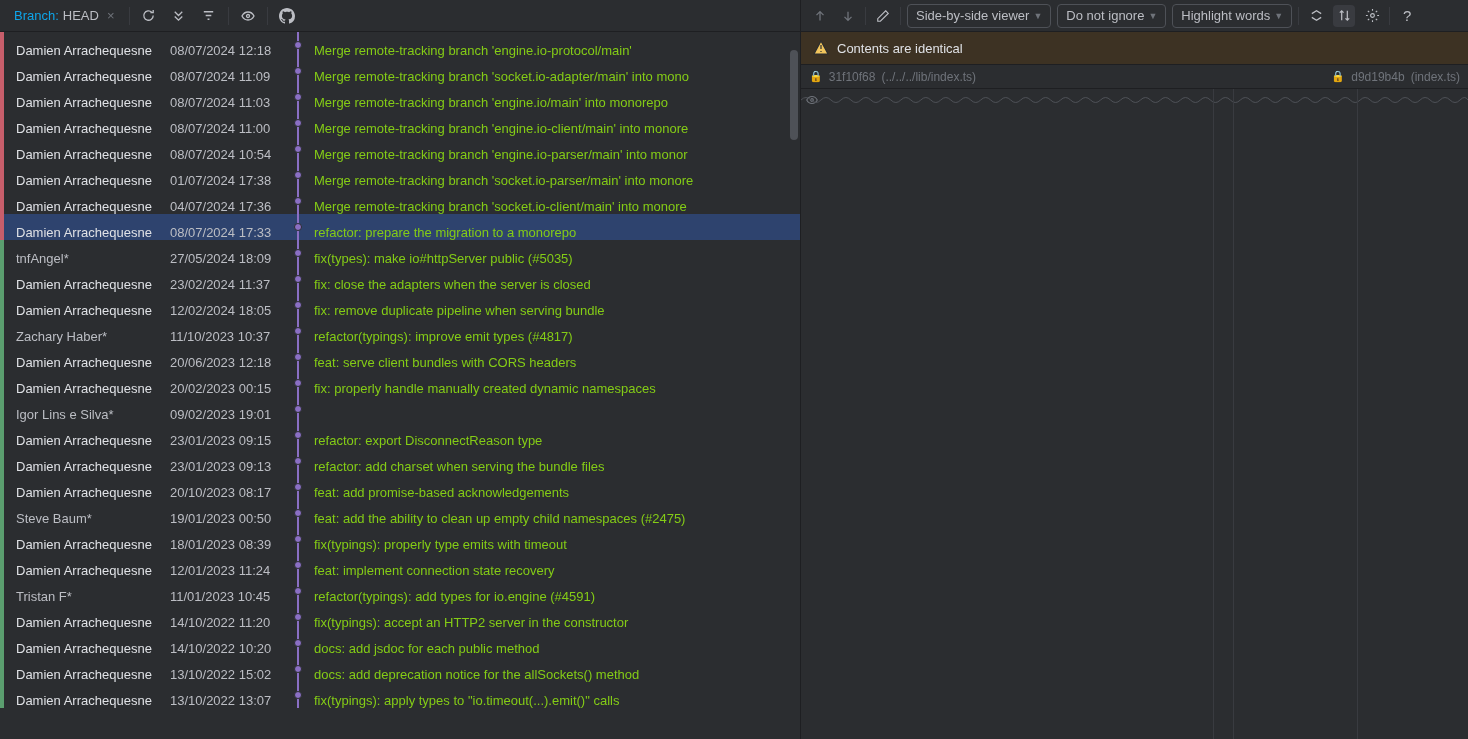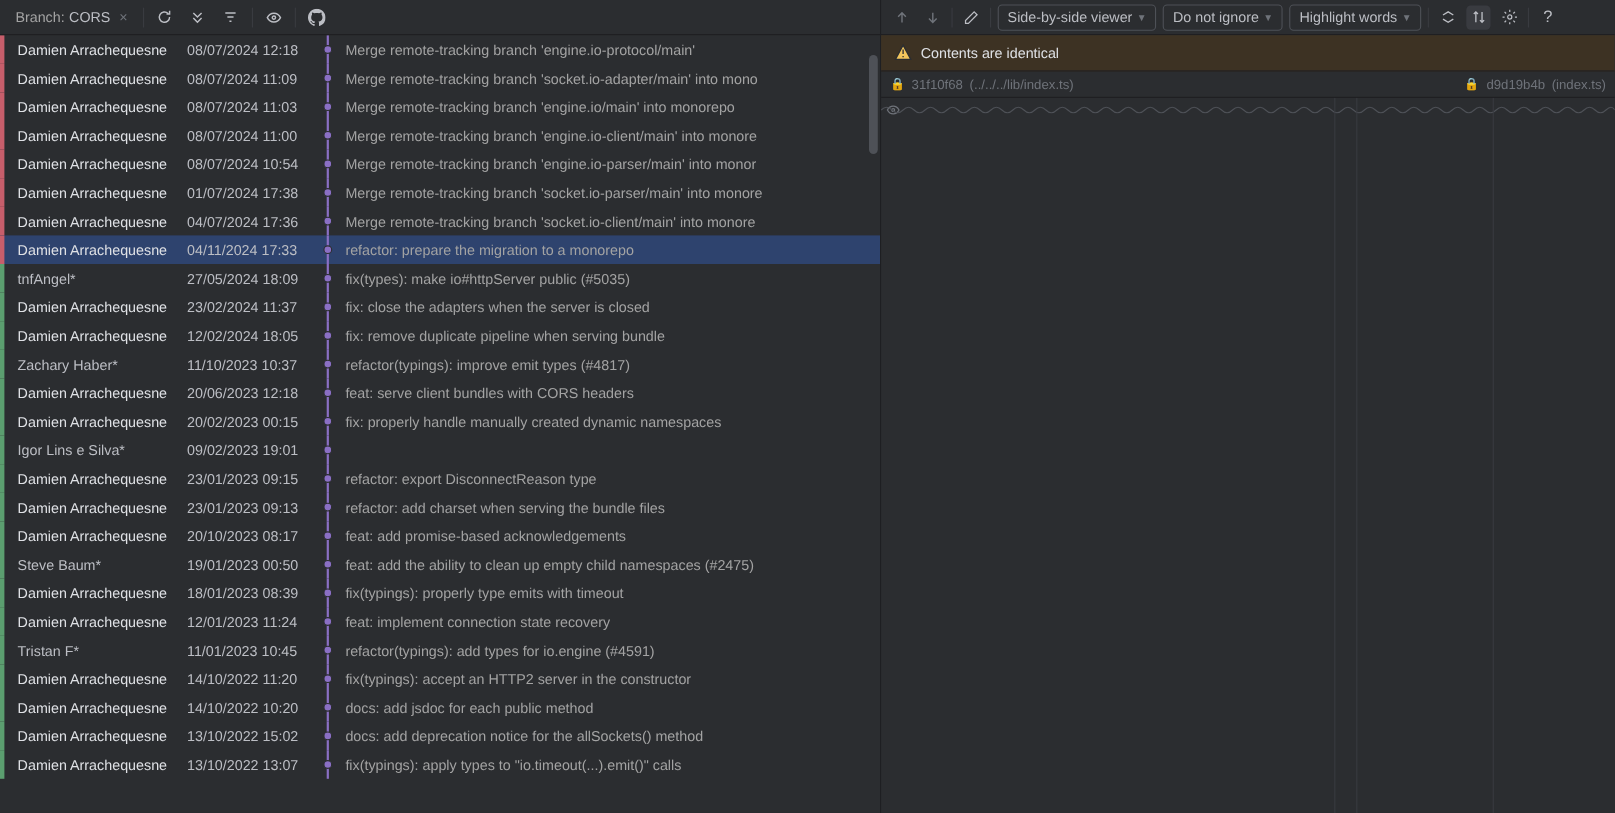--- a/index.html
+++ b/index.html
@@ -1,42 +1,42 @@
 <!DOCTYPE html>
 <html><head>
 <meta charset="utf-8">
 <style>
 *{margin:0;padding:0;box-sizing:border-box}
 body{background:#2b2d30;color:#bcbec4;font-family:-apple-system,BlinkMacSystemFont,"Segoe UI",sans-serif;font-size:13px;overflow:hidden;height:739px;width:1468px}
 .topbar{height:32px;display:flex;border-bottom:1px solid #1e1f22}
 .topbar-left{flex:1;display:flex;align-items:center;padding:0 8px;gap:8px}
 .topbar-right{width:668px;display:flex;align-items:center;padding:0 8px;gap:6px;border-left:1px solid #1e1f22}
 .branch-info{display:flex;align-items:center;gap:4px;padding:2px 6px}
-.branch-label{color:#a3a3a3}
+.branch-label{color:#0ea5e9}
 .branch-name{color:#bcbec4}
 .close-x{color:#6f737a;margin-left:4px;cursor:pointer}
 .tb-icon{width:22px;height:22px;display:flex;align-items:center;justify-content:center;color:#bcbec4;cursor:pointer;border-radius:4px}
 .dropdown-btn{display:flex;align-items:center;gap:4px;padding:2px 8px;border:1px solid #4e5157;border-radius:4px;background:#2b2d30;color:#bcbec4;cursor:pointer;font-size:13px;height:24px}
 .dropdown-btn .chev{font-size:9px;color:#6f737a}
 .tb-icon.active{background:#393b40}
 .main{display:flex;height:707px}
 .left-panel{flex:1;overflow:hidden;position:relative}
 .right-panel{width:668px;border-left:1px solid #1e1f22;display:flex;flex-direction:column}
 .commits{overflow-y:auto;height:100%}
-.commit-row{display:flex;align-items:center;height:26px;padding-left:6px;cursor:pointer;position:relative}
+.commit-row{display:flex;align-items:flex-end;height:26px;padding-left:6px;cursor:pointer;position:relative}
 .commit-row.selected{background:#2e436e}
 .color-bar{position:absolute;left:0;top:0;bottom:0;width:4px}
 .author{width:164px;padding-left:10px;overflow:hidden;text-overflow:ellipsis;white-space:nowrap}
 .author.bright{color:#dfe1e5}
 .author.dim{color:#bcbec4}
 .date{width:120px;color:#bcbec4;white-space:nowrap}
 .graph{width:16px;display:flex;align-items:center;justify-content:center;position:relative;height:26px}
 .graph-line{position:absolute;width:2px;background:#8a6fc4;top:0;bottom:0;left:7px}
 .graph-dot{width:8px;height:8px;border-radius:50%;background:#8a6fc4;z-index:1;border:1px solid #2b2d30}
-.msg{flex:1;padding-left:8px;overflow:hidden;text-overflow:ellipsis;white-space:nowrap;color:#a3a3a3}
+.msg{flex:1;padding-left:8px;overflow:hidden;text-overflow:ellipsis;white-space:nowrap;color:#84cc16}
 .scrollbar-v{position:absolute;right:2px;top:18px;width:8px;height:90px;background:#4e5157;border-radius:4px}
 .banner{background:#3d3223;border-bottom:1px solid #1e1f22;padding:8px 12px;display:flex;align-items:center;gap:8px}
 .warn-icon{color:#f2c55c}
 .banner-text{color:#dfe1e5}
 .file-header{display:flex;border-bottom:1px solid #1e1f22;height:24px}
 .file-half{flex:1;display:flex;align-items:center;padding:0 8px;gap:6px;color:#6f737a;font-size:12px}
 .file-half.right{justify-content:flex-end}
 .lock-icon{font-size:11px}
 .diff-empty{flex:1;display:flex;position:relative}
 .wavy{position:absolute;top:6px;left:0;right:0;height:10px}
@@ -45,21 +45,21 @@
 .diff-splitter{position:absolute;top:0;bottom:0;width:1px;background:#393b40}
 svg{display:block}
 </style>
 </head>
 <body>
 
 <div class="topbar">
   <div class="topbar-left">
     <div class="branch-info">
       <span class="branch-label">Branch:</span>
-      <span class="branch-name">CORS</span>
+      <span class="branch-name">HEAD</span>
       <span class="close-x">×</span>
     </div>
     <div style="width:1px;height:18px;background:#393b40"></div>
     <div class="tb-icon">
       <svg width="15" height="15" viewBox="0 0 16 16" fill="none" stroke="currentColor" stroke-width="1.4">
           <path d="M13 8a5 5 0 1 1-1.5-3.5M13 2v3h-3"></path>
         </svg>
     </div>
     <div class="tb-icon">
       <svg width="15" height="15" viewBox="0 0 16 16" fill="none" stroke="currentColor" stroke-width="1.4">
@@ -208,21 +208,21 @@
           <div class="date">04/07/2024 17:36</div>
           <div class="graph">
             <div class="graph-line"></div>
             <div class="graph-dot"></div>
           </div>
           <div class="msg">Merge remote-tracking branch 'socket.io-client/main' into monore</div>
         </div>
         <div class="commit-row selected">
           <div class="color-bar" style="background:#c75e6b"></div>
           <div class="author bright">Damien Arrachequesne</div>
-          <div class="date">04/11/2024 17:33</div>
+          <div class="date">08/07/2024 17:33</div>
           <div class="graph">
             <div class="graph-line"></div>
             <div class="graph-dot"></div>
           </div>
           <div class="msg">refactor: prepare the migration to a monorepo</div>
         </div>
         <div class="commit-row">
           <div class="color-bar" style="background:#5b9e6f"></div>
           <div class="author dim">tnfAngel*</div>
           <div class="date">27/05/2024 18:09</div>

